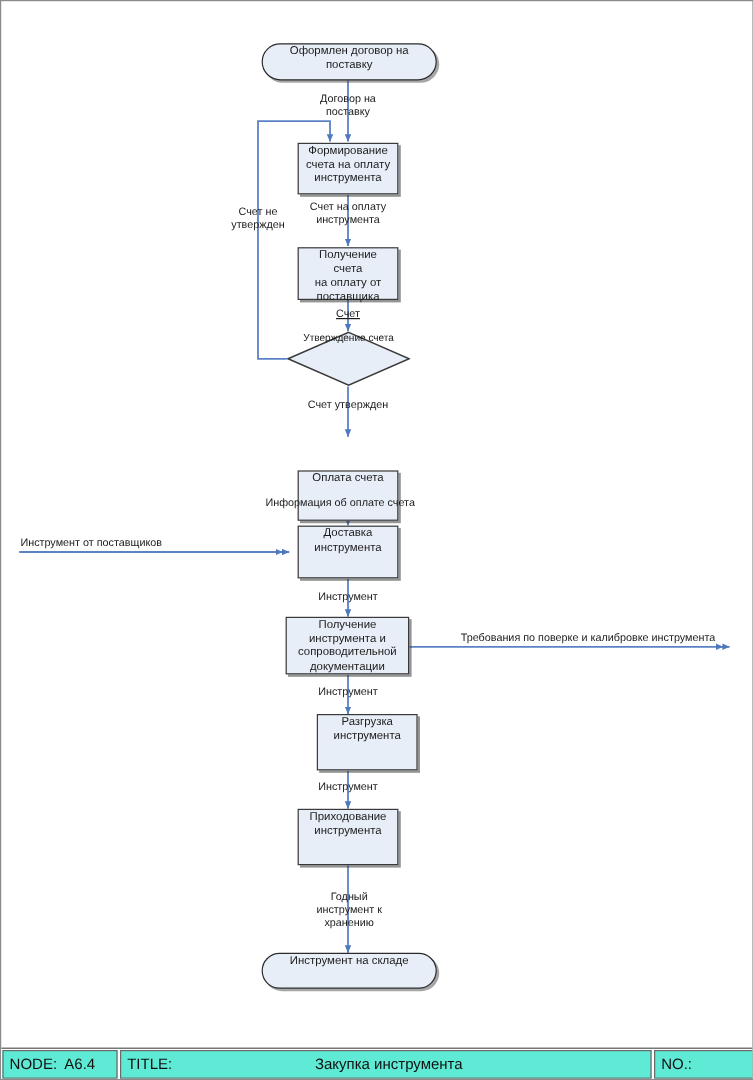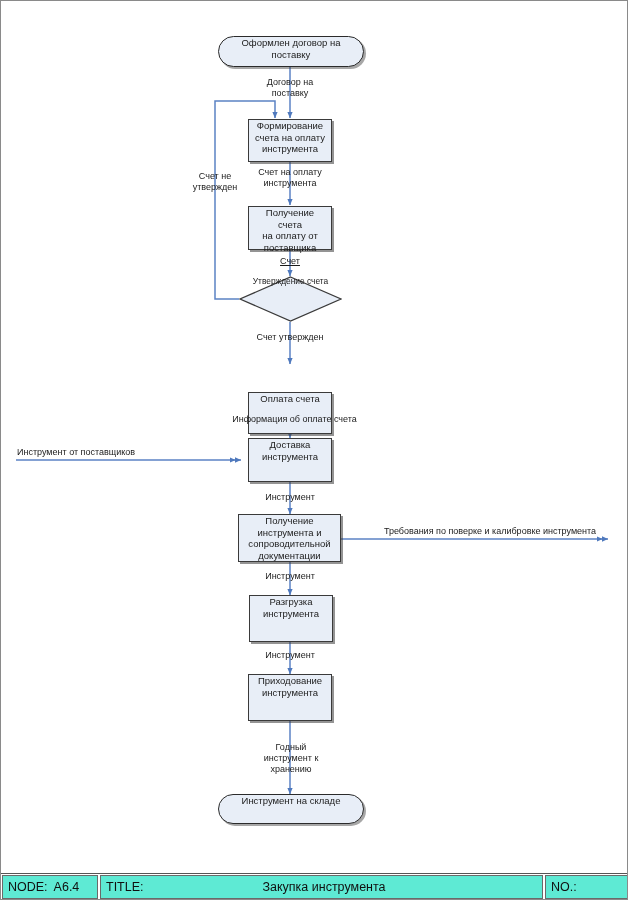--- a/index.html
+++ b/index.html
@@ -197,21 +197,21 @@
 инструмента</span>
     </div>
 
     <div class="node process" style="left:237px; top:513px; width:103px; height:48px;">
       <span class="label">Получение
 инструмента и
 сопроводительной
 документации</span>
     </div>
 
-    <div class="node process" style="left:248px; top:594px; width:84px; height:47px;">
+    <div class="node process" style="left:263px; top:594px; width:84px; height:47px;">
       <span class="label">Разгрузка
 инструмента</span>
     </div>
 
     <div class="node process" style="left:247px; top:673px; width:84px; height:47px;">
       <span class="label">Приходование
 инструмента</span>
     </div>
 
     <div class="node terminator" style="left:217px; top:793px; width:146px; height:30px;">
@@ -224,21 +224,21 @@
     <div class="edge-label" style="left:236px; top:166px; width:106px;">Счет на оплату
 инструмента</div>
 
     <div class="edge-label" style="left:254px; top:255px; width:70px;text-decoration:underline;">Счет</div>
 
     <div class="edge-label" style="left:164px; top:170px; width:100px;">Счет не
 утвержден</div>
 
     <div class="edge-label" style="left:234px; top:331px; width:110px;">Счет утвержден</div>
 
-    <div class="edge-label" style="left:216px; top:413px; width:155px;">Информация об оплате счета</div>
+    <div class="edge-label" style="left:205px; top:413px; width:155px;">Информация об оплате счета</div>
 
     <div class="edge-label left-align" style="left:16px; top:446px; width:190px;">Инструмент от поставщиков</div>
 
     <div class="edge-label" style="left:246px; top:491px; width:86px;">Инструмент</div>
 
     <div class="edge-label" style="left:373px; top:525px; width:232px;">Требования по поверке и калибровке инструмента</div>
 
     <div class="edge-label" style="left:246px; top:570px; width:86px;">Инструмент</div>
 
     <div class="edge-label" style="left:246px; top:649px; width:86px;">Инструмент</div>

